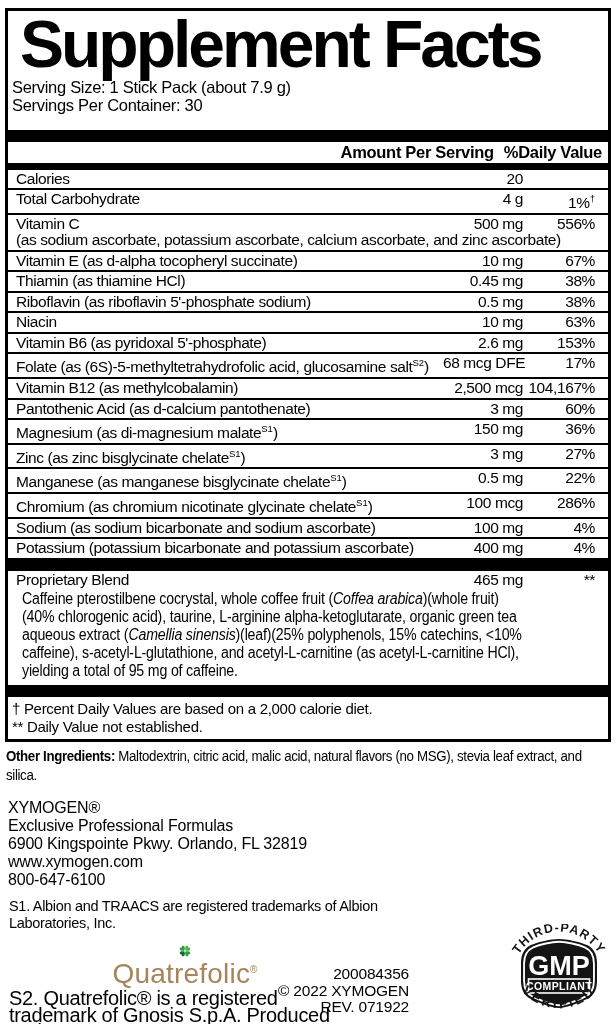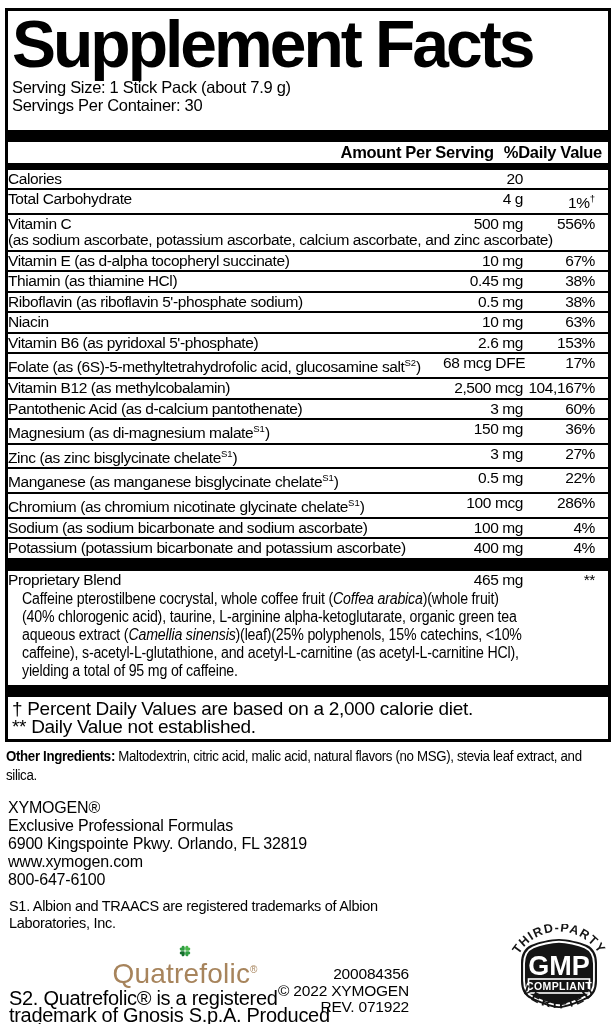--- a/index.html
+++ b/index.html
@@ -2,37 +2,37 @@
 <html><head>
 <meta charset="utf-8">
 <style>
   * { box-sizing: border-box; }
   body { margin:0; background:#fff; color:#000; font-family:"Liberation Sans", sans-serif; }
   .page { position:relative; width:616px; height:1024px; background:#fff; overflow:hidden; }
 
   
   .facts-box { margin:8px 5px 0 5px; border:3px solid #000; background:#fff; }
   .facts-title { font-size:66px; font-weight:bold; letter-spacing:-3px; line-height:.92;
-                 padding:3px 2px 1px 4px; white-space:nowrap; }
+                 padding:3px 2px 1px 12px; white-space:nowrap; }
   .serving-info { font-size:16.5px; letter-spacing:-.3px; line-height:18px; padding:2px 4px 16px 4px; }
   .bar { background:#000; width:100%; }
   .bar-b1 { height:12px; } .bar-b2 { height:7px; } .bar-b3 { height:13px; } .bar-b4 { height:12px; }
   .head-row { display:flex; justify-content:flex-end; gap:10px; font-weight:bold;
               font-size:16.5px; letter-spacing:-.3px; line-height:19px; padding:1px 6px 1px 0; }
   .rows .row + .row { border-top:2px solid #000; }
-  .row { display:grid; grid-template-columns:1fr 80px 72px; padding:1px 13px 1px 0;
+  .row { display:grid; grid-template-columns:1fr 80px 72px; padding:1px 13px 1px 8px;
          font-size:15.5px; letter-spacing:-.4px; line-height:16.5px; }
   .row .name  { white-space:nowrap; }
   .row .amt, .row .dv { text-align:right; white-space:nowrap; }
   .row .sub { grid-column:1 / -1; white-space:normal; }
   sup { font-size:9.5px; letter-spacing:0; }
   .blend-desc { margin:1px 0 5px 14px; font-size:16px; letter-spacing:-.2px; line-height:18px;
                 width:570px; transform:scaleX(.885); transform-origin:0 0; }
   .it { font-style:italic; }
-  .footnotes { padding:3px 6px 4px 4px; font-size:19px; letter-spacing:-.3px; line-height:17.5px; }
+  .footnotes { padding:3px 6px 4px 4px; font-size:15px; letter-spacing:-.3px; line-height:17.5px; }
 
   
   .other-ing { margin:4px 0 0 6px; font-size:15.5px; letter-spacing:-.4px; line-height:19px;
                width:700px; transform:scaleX(.857); transform-origin:0 0; }
   .other-ing .lbl { font-weight:bold; }
   .company { margin:15px 0 0 8px; font-size:16px; letter-spacing:-.2px; line-height:18px; }
 
   .s1-note { position:absolute; left:9px; top:898px; width:390px;
              font-size:14.5px; letter-spacing:-.3px; line-height:16.5px; }
   .qblock { position:absolute; left:9px; top:944px; }

